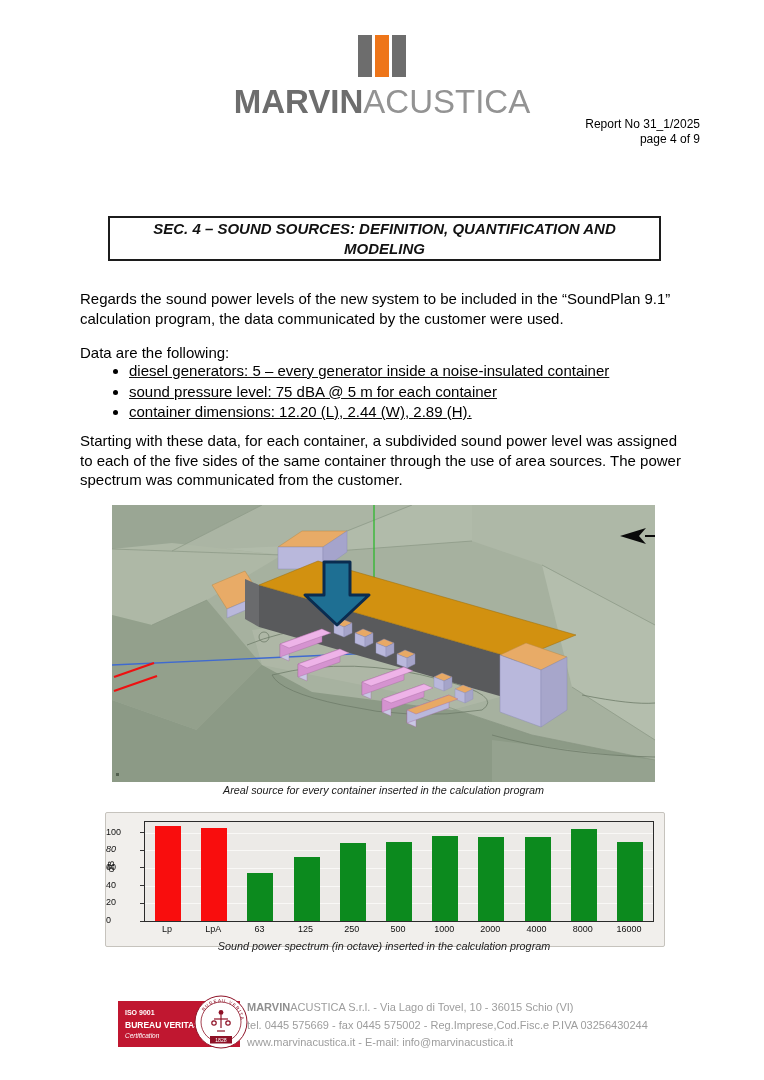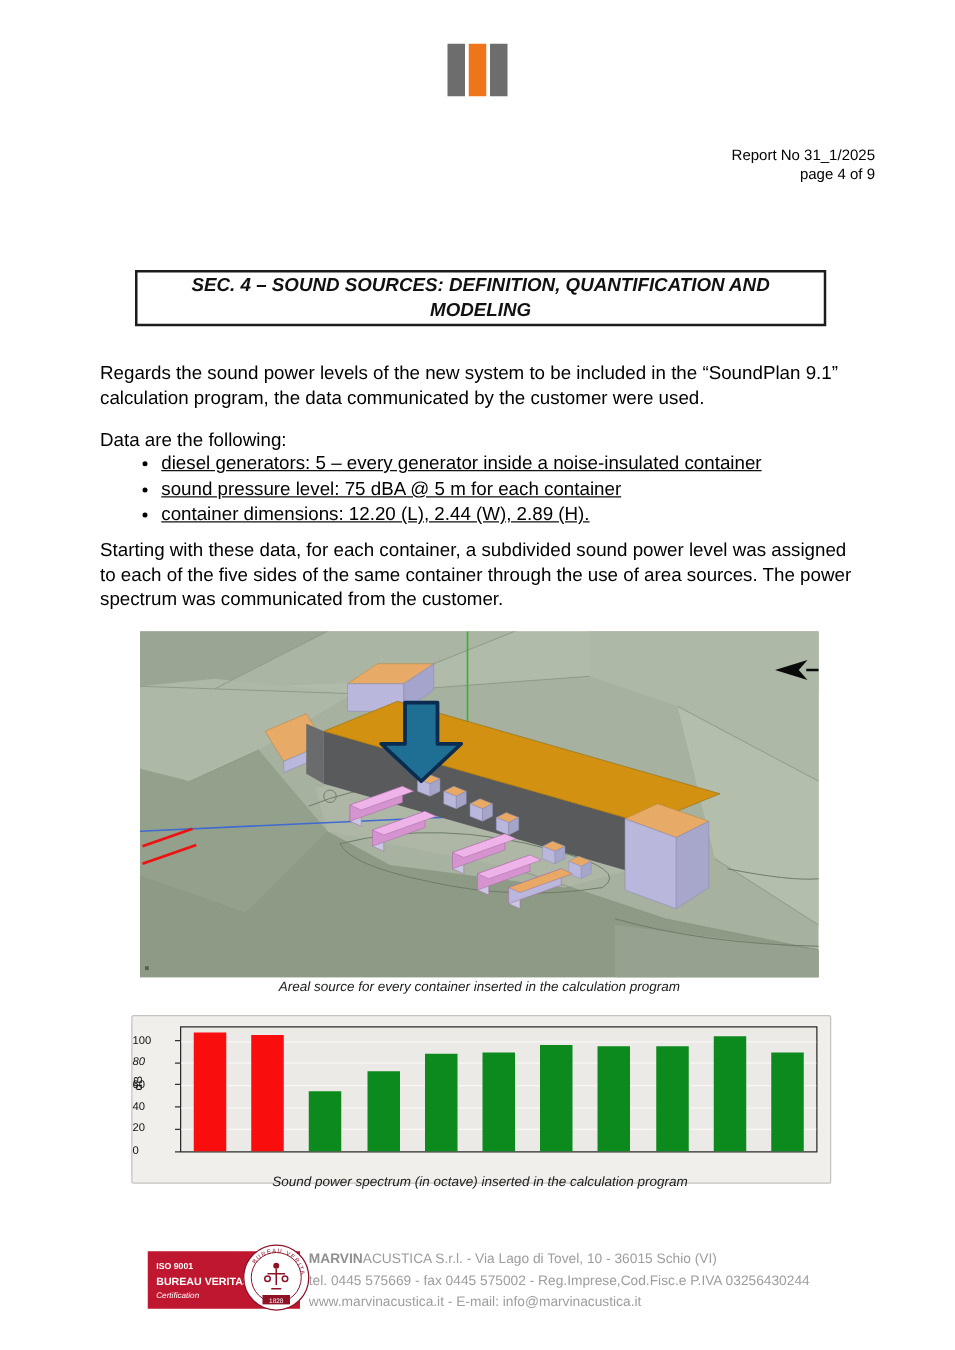--- a/index.html
+++ b/index.html
@@ -63,20 +63,21 @@
 </style>
 </head>
 <body>
 
 <div class="abs logo-block">
   <div class="logo-bars">
     <div class="bar1"></div>
     <div class="bar2"></div>
     <div class="bar3"></div>
   </div>
+  <div class="brand"><span class="b1">MARVIN</span><span class="b2">ACUSTICA</span></div>
 </div>
 
 <div class="abs report-info">
   <div>Report No 31_1/2025</div>
   <div>page 4 of 9</div>
 </div>
 
 <div class="abs section-box">SEC. 4 – SOUND SOURCES: DEFINITION, QUANTIFICATION AND
 MODELING</div>
 
@@ -261,20 +262,33 @@
       <div class="bar" style="left: 102.455px; height: 47.7321px; background: rgb(12, 138, 30);"></div>
       <div class="bar" style="left: 148.636px; height: 63.6429px; background: rgb(12, 138, 30);"></div>
       <div class="bar" style="left: 194.818px; height: 77.7857px; background: rgb(12, 138, 30);"></div>
       <div class="bar" style="left: 241px; height: 78.6696px; background: rgb(12, 138, 30);"></div>
       <div class="bar" style="left: 287.182px; height: 84.8571px; background: rgb(12, 138, 30);"></div>
       <div class="bar" style="left: 333.364px; height: 83.9732px; background: rgb(12, 138, 30);"></div>
       <div class="bar" style="left: 379.545px; height: 83.9732px; background: rgb(12, 138, 30);"></div>
       <div class="bar" style="left: 425.727px; height: 91.9286px; background: rgb(12, 138, 30);"></div>
       <div class="bar" style="left: 471.909px; height: 78.6696px; background: rgb(12, 138, 30);"></div>
     </div>
+  <div class="chart-xlabels">
+      <div class="xlab" style="left: 1.09091px;">Lp</div>
+      <div class="xlab" style="left: 47.2727px;">LpA</div>
+      <div class="xlab" style="left: 93.4545px;">63</div>
+      <div class="xlab" style="left: 139.636px;">125</div>
+      <div class="xlab" style="left: 185.818px;">250</div>
+      <div class="xlab" style="left: 232px;">500</div>
+      <div class="xlab" style="left: 278.182px;">1000</div>
+      <div class="xlab" style="left: 324.364px;">2000</div>
+      <div class="xlab" style="left: 370.545px;">4000</div>
+      <div class="xlab" style="left: 416.727px;">8000</div>
+      <div class="xlab" style="left: 462.909px;">16000</div>
+    </div>
 </div>
 <div class="abs caption cap2">Sound power spectrum (in octave) inserted in the calculation program</div>
 
 <div class="abs footer-badge">
   <svg width="152" height="58" viewBox="0 0 152 58" xmlns="http://www.w3.org/2000/svg">
     <defs>
       <path id="sealArc" d="M 83 27 A 20 20 0 1 1 123 27"></path>
     </defs>
     <rect x="0" y="6" width="122" height="46" fill="#c01730"></rect>
     <text x="7" y="20" font-size="7" font-weight="bold" fill="#ffffff" font-family="Liberation Sans, sans-serif">ISO 9001</text>

